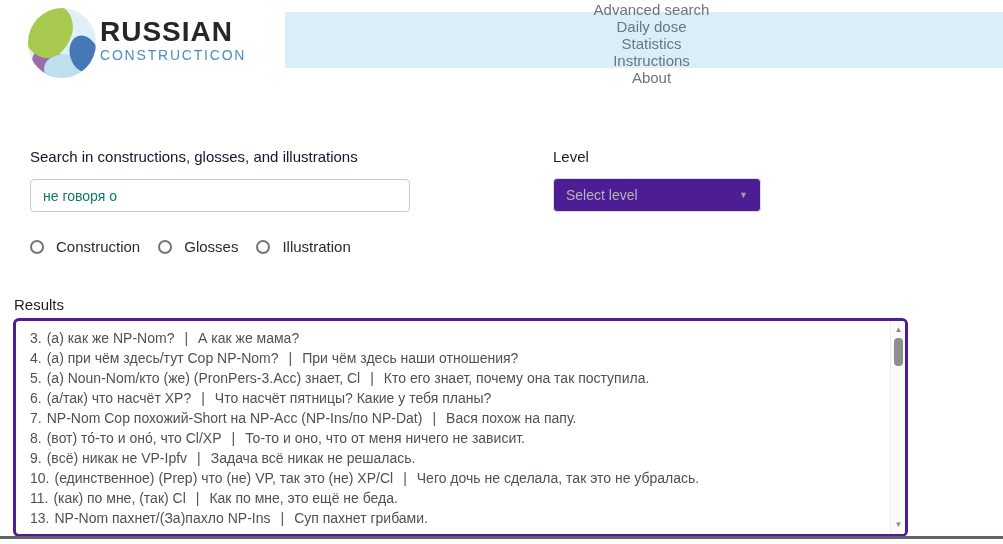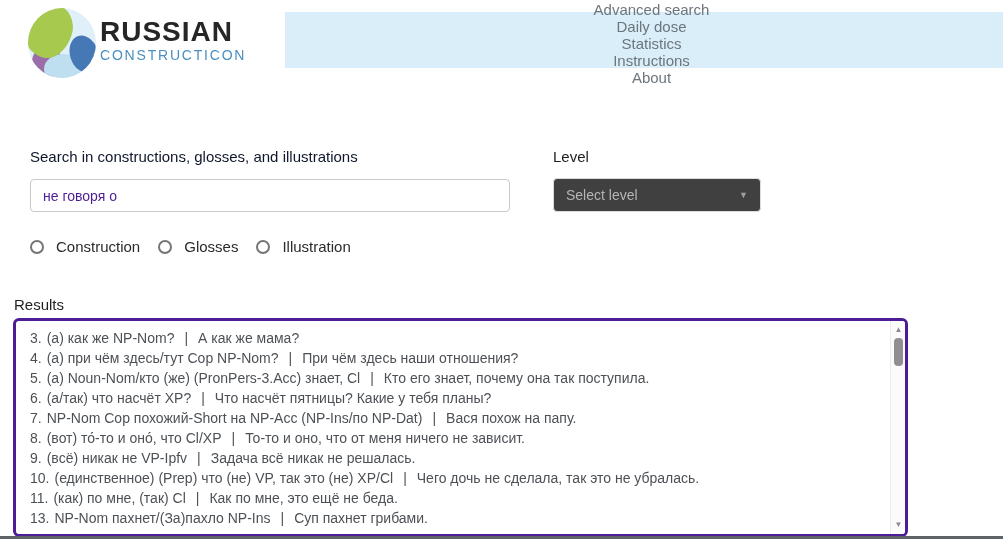--- a/index.html
+++ b/index.html
@@ -22,26 +22,26 @@
   .brand { position:absolute; left:100px; top:17px; display:flex; flex-direction:column; }
   .brand-title { font-size:28px; font-weight:bold; color:#262626; letter-spacing:1px; line-height:30px; }
   .brand-sub   { font-size:14px; color:#4a8fc0; letter-spacing:1.8px; margin-top:0; }
 
   .nav { position:absolute; left:285px; top:12px; width:718px; height:56px; background:#d9eef8;
          display:flex; align-items:center; justify-content:center; padding:0 15px 10px 30px;flex-direction:column; }
   .nav-item { color:#6d757d; font-size:15px; cursor:pointer; white-space:nowrap; }
 
   
   .search-label { position:absolute; left:30px; top:148px; font-size:15px; color:#0f172a; }
-  .search-input { position:absolute; left:30px; top:179px; width:480px; height:33px;
+  .search-input { position:absolute; left:30px; top:179px; width:380px; height:33px;
                   border:1px solid #c9c9c9; border-radius:4px; padding:0 12px;
-                  font-size:14px; color:#4c1d95; font-family:inherit; outline:none; background:#fff; }
+                  font-size:14px; color:#0f766e; font-family:inherit; outline:none; background:#fff; }
   .level-label  { position:absolute; left:553px; top:148px; font-size:15px; color:#1e1e1e; }
   .level-select { position:absolute; left:553px; top:178px; width:208px; height:34px;
-                  border:1px solid #dcdcdc; border-radius:4px; background:#404040;
+                  border:1px solid #dcdcdc; border-radius:4px; background:#4c1d95;
                   display:flex; align-items:center; justify-content:space-between;
                   padding:0 12px; font-size:14px; color:#b5b5b5; cursor:pointer; }
   .chevron { color:#9e9e9e; font-size:9px; }
 
   .radio-group  { position:absolute; left:30px; top:238px; display:flex; align-items:center; }
   .radio-option { display:flex; align-items:center; margin-right:18px; cursor:pointer; }
   .radio-circle { width:14px; height:14px; border:2px solid #757575; border-radius:50%;
                   background:#fff; margin-right:12px; flex:none; }
   .radio-label  { font-size:15px; color:#2b2b2b; }
 

